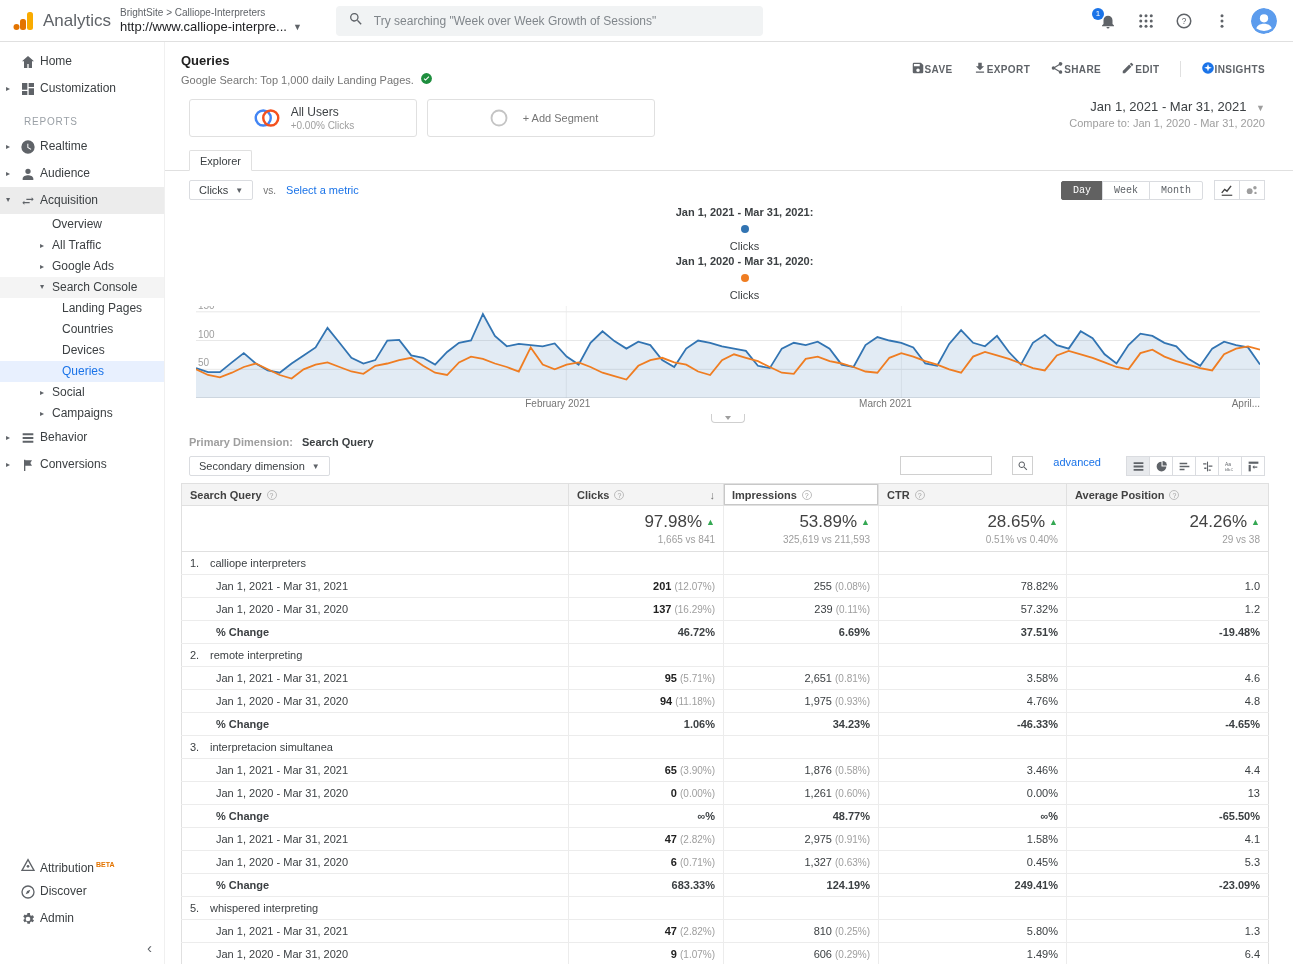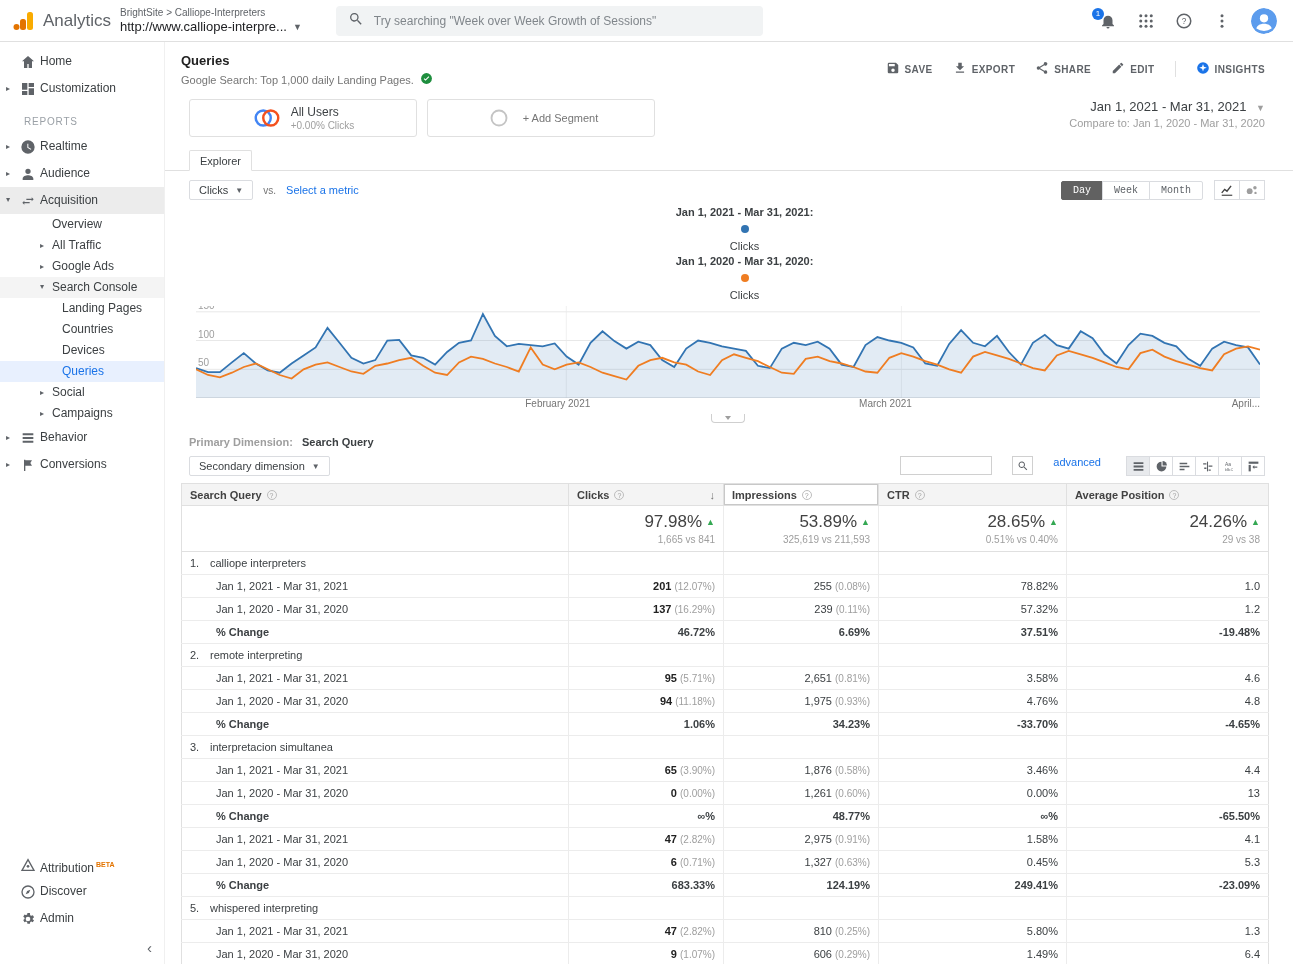--- a/index.html
+++ b/index.html
@@ -56,21 +56,21 @@
     text-align:right; padding-right:12px; color:#5f6368; font-size:15px; }
 
   
   .main { position:absolute; top:42px; left:165px; right:0; bottom:0; background:#fff; overflow:hidden; }
   .report-header { display:flex; justify-content:space-between; align-items:flex-start;
     padding:11px 28px 4px 16px; }
   .rh-title { font-size:13px; font-weight:bold; color:#212121; }
   .rh-sub { font-size:11px; color:#757575; margin-top:4px; display:flex; align-items:center; gap:6px; }
   .rh-sub svg { width:13px; height:13px; }
   .rh-actions { display:flex; align-items:center; gap:20px; margin-top:8px; }
-  .action { display:flex; align-items:center; gap:5px; font-size:10px; font-weight:bold;
+  .action { display:flex; align-items:center; font-size:10px; font-weight:bold;
     color:#5f6368; letter-spacing:.4px; }
   .action svg { width:14px; height:14px; }
   .action-divider { width:1px; height:16px; background:#e0e0e0; }
 
   .segments-row { position:relative; padding:8px 0 12px 24px; display:flex; gap:10px; }
   .seg-card { width:228px; height:38px; border:1px solid #e0e0e0; border-radius:3px; background:#fff;
     display:flex; align-items:center; gap:9px; padding:0 10px;justify-content:center; }
   .seg-card svg { width:30px; height:20px; flex:none; }
   .seg-title { font-size:12px; color:#3c4043; }
   .seg-sub { font-size:10px; color:#9e9e9e; margin-top:1px; }
@@ -592,21 +592,21 @@
             <td class="lbl" data-interactable="false">Jan 1, 2020 - Mar 31, 2020</td>
             <td class="num" data-interactable="false"><span class="val b">94</span><span class="pctg">(11.18%)</span></td>
             <td class="num" data-interactable="false"><span class="val">1,975</span><span class="pctg">(0.93%)</span></td>
             <td class="num" data-interactable="false">4.76%</td>
             <td class="num" data-interactable="false">4.8</td>
           </tr>
           <tr class="change-row" data-interactable="false">
             <td class="lbl" data-interactable="false">% Change</td>
             <td class="num" data-interactable="false">1.06%</td>
             <td class="num" data-interactable="false">34.23%</td>
-            <td class="num" data-interactable="false">-33.70%</td>
+            <td class="num" data-interactable="false">-46.33%</td>
             <td class="num" data-interactable="false">-4.65%</td>
           </tr>
           <tr class="query-row" data-interactable="false">
             <td data-interactable="false"><span class="idx" data-interactable="false">3.</span><span class="qname" data-interactable="true">interpretacion simultanea</span></td>
             <td data-interactable="false"></td>
             <td data-interactable="false"></td>
             <td data-interactable="false"></td>
             <td data-interactable="false"></td>
           </tr>
           <tr class="data-row" data-interactable="false">

